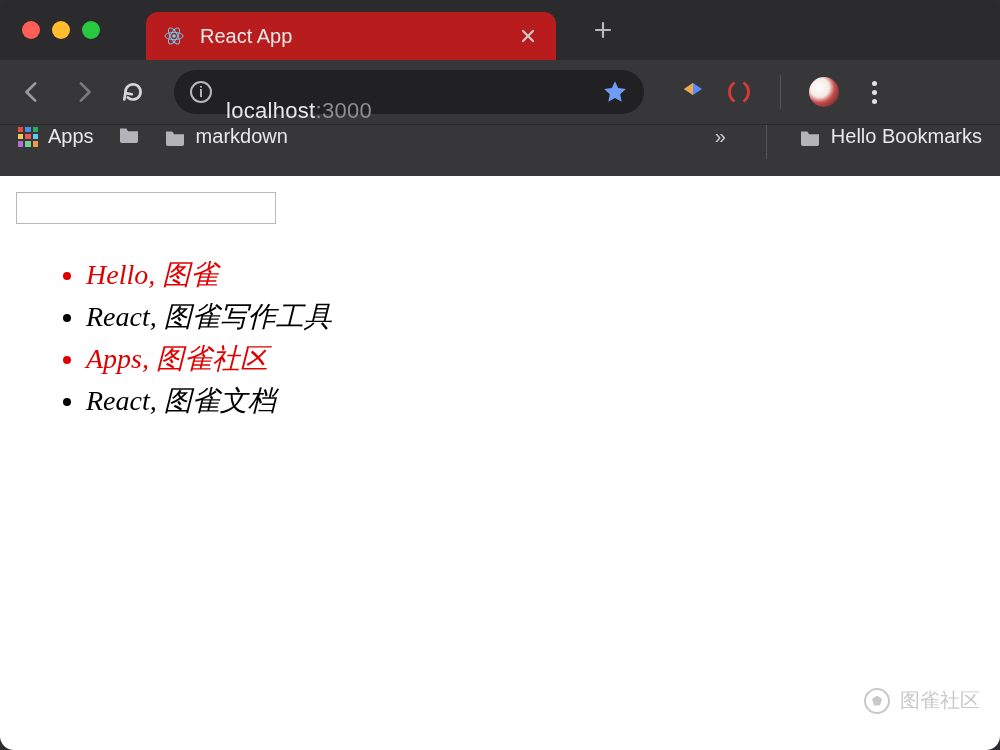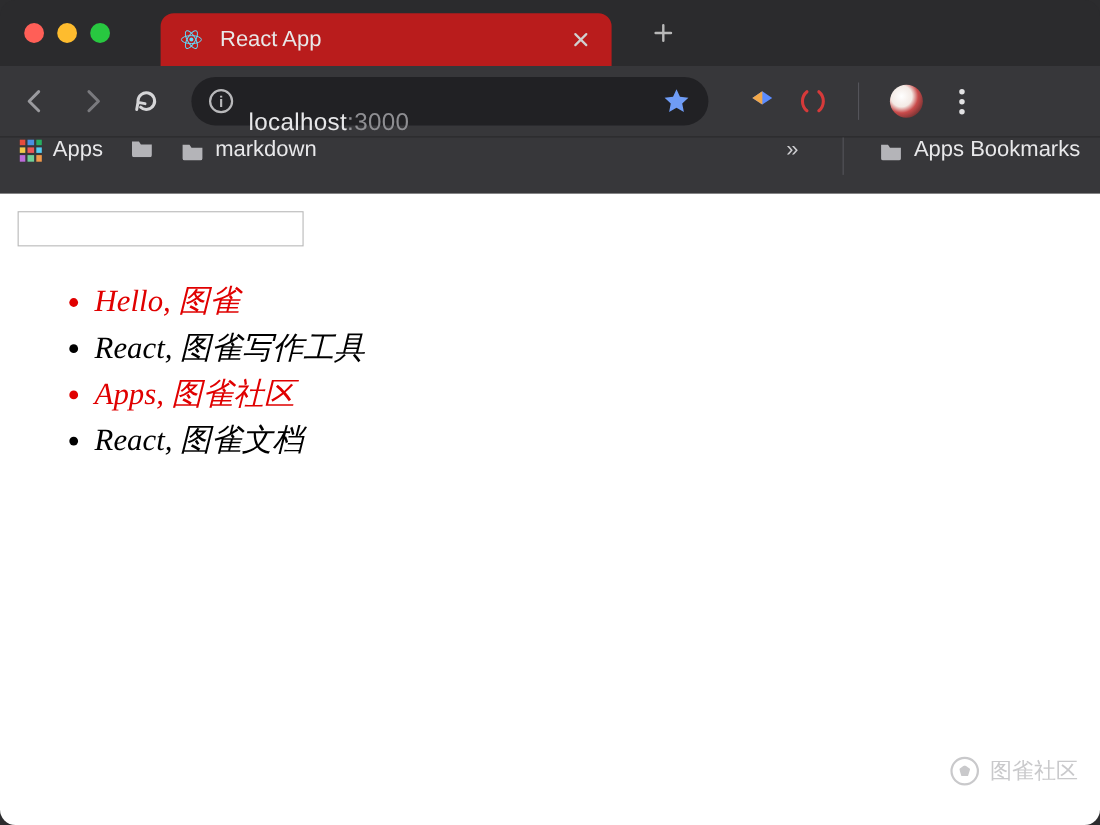--- a/index.html
+++ b/index.html
@@ -297,21 +297,21 @@
       </svg>
     <span>markdown</span>
   </div>
   <span class="bm-spacer"></span>
   <span class="overflow-chevron">»</span>
   <span class="divider"></span>
   <div class="bm-item">
     <svg class="folder-icon" viewBox="0 0 24 20">
         <path d="M2 4 h7 l2 3 h11 v11 a2 2 0 0 1 -2 2 H4 a2 2 0 0 1 -2 -2 Z" fill="#b4b4b8"></path>
       </svg>
-    <span>Apps Bookmarks</span>
+    <span>Hello Bookmarks</span>
   </div>
 </div>
 
 <div class="viewport">
   <input class="text-input" type="text" value="" style="">
   <ul class="list">
     <li class="red">Hello, 图雀</li>
     <li>React, 图雀写作工具</li>
     <li class="red">Apps, 图雀社区</li>
     <li>React, 图雀文档</li>

